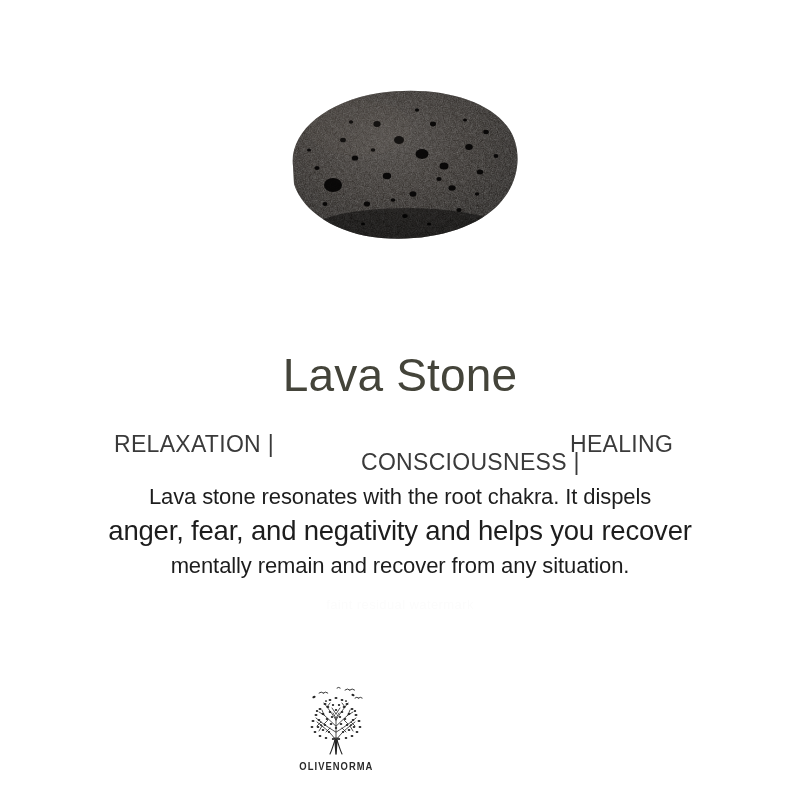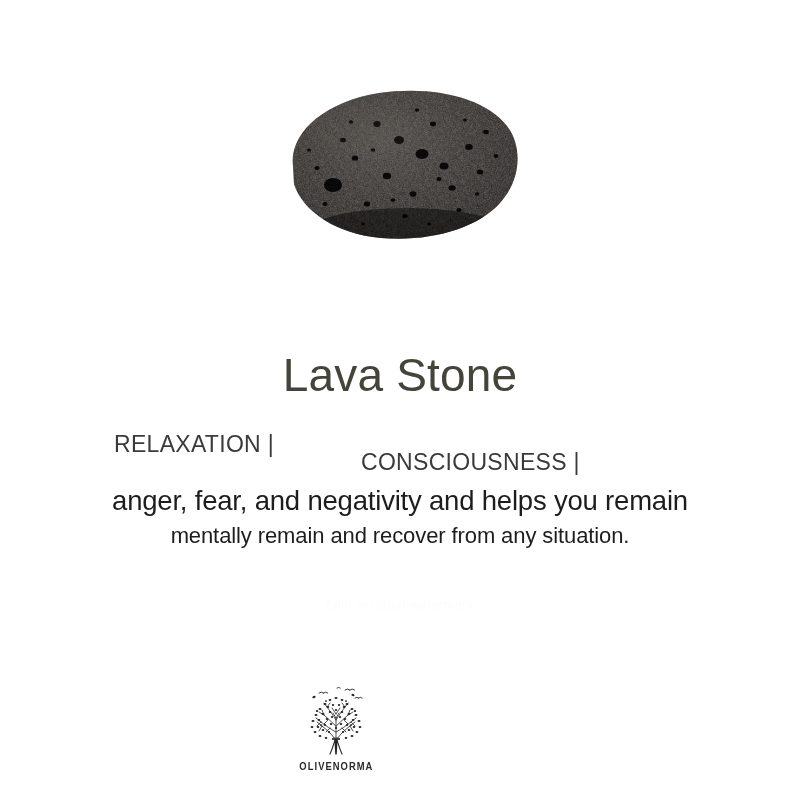--- a/index.html
+++ b/index.html
@@ -230,24 +230,26 @@
         <ellipse cx="126" cy="146" rx="96" ry="22" fill="#000000" opacity="0.45"></ellipse>
       </g>
     </svg>
   </div>
 
   <div class="title">Lava Stone</div>
 
   <div class="keywords">
     <span class="kw-a">RELAXATION |</span>
     <span class="kw-b">CONSCIOUSNESS |</span>
+    <span class="kw-c">HEALING</span>
   </div>
 
   <div class="description">
-    <span class="desc-line desc-line-2">anger, fear, and negativity and helps you remain</span>
+    <span class="desc-line desc-line-1">Lava stone resonates with the root chakra. It dispels</span>
+    <span class="desc-line desc-line-2">anger, fear, and negativity and helps you recover</span>
     <span class="desc-line desc-line-3">mentally remain and recover from any situation.</span>
   </div>
 
   <div class="ghost-line">faint residual watermark</div>
 
   <div class="brand">
     <svg class="brand-mark" viewBox="0 0 78 74">
       <g stroke="#232323" stroke-width="0.8" fill="none" stroke-linecap="round">
 
         <path d="M39 70 L38 54 M39 70 L40 54" stroke-width="1.5"></path>

